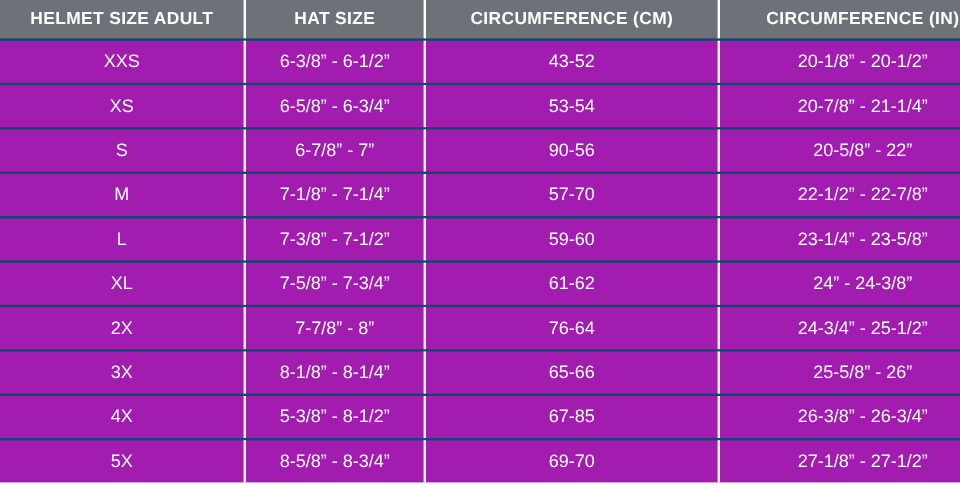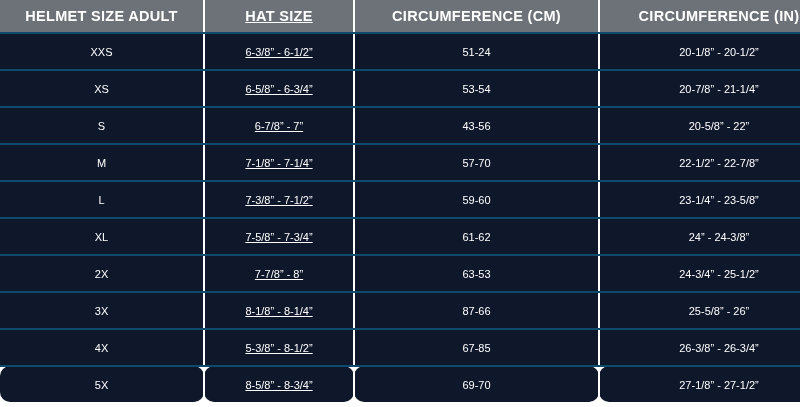--- a/index.html
+++ b/index.html
@@ -33,64 +33,63 @@
   .size-chart thead th {
     background: #6d7278;
     font-size: 14.5px;
     font-weight: bold;
     letter-spacing: 0.3px;
     height: 32px;
     padding: 0 4px;
     text-transform: uppercase;
   }
   .size-chart tbody td {
-    background: #0f172a;
-    font-size: 11px;
+    background: #a21caf;
+    font-size: 15px;
     font-weight: normal;
     height: 35px;
     padding: 0 4px;
   }
   .size-chart tbody tr:last-child td {
     border-bottom: none;
-    border-radius: 10px;
   }
   .col-0 { width: 195px; }
-  .col-1 { width: 140px; text-decoration: underline; }
+  .col-1 { width: 140px; }
   .col-2 { width: 235px; }
   .col-3 { width: 230px; }
 </style>
 </head>
 <body>
 
 <table class="size-chart">
   <thead>
     <tr>
       <th class="col-0">HELMET SIZE ADULT</th>
       <th class="col-1">HAT SIZE</th>
       <th class="col-2">CIRCUMFERENCE (CM)</th>
       <th class="col-3">CIRCUMFERENCE (IN)</th>
     </tr>
   </thead>
   <tbody>
     <tr>
       <td class="col-0">XXS</td>
       <td class="col-1">6-3/8” - 6-1/2”</td>
-      <td class="col-2">51-24</td>
+      <td class="col-2">43-52</td>
       <td class="col-3">20-1/8” - 20-1/2”</td>
     </tr>
     <tr>
       <td class="col-0">XS</td>
       <td class="col-1">6-5/8” - 6-3/4”</td>
       <td class="col-2">53-54</td>
       <td class="col-3">20-7/8” - 21-1/4”</td>
     </tr>
     <tr>
       <td class="col-0">S</td>
       <td class="col-1">6-7/8” - 7”</td>
-      <td class="col-2">43-56</td>
+      <td class="col-2">90-56</td>
       <td class="col-3">20-5/8” - 22”</td>
     </tr>
     <tr>
       <td class="col-0">M</td>
       <td class="col-1">7-1/8” - 7-1/4”</td>
       <td class="col-2">57-70</td>
       <td class="col-3">22-1/2” - 22-7/8”</td>
     </tr>
     <tr>
       <td class="col-0">L</td>
@@ -100,27 +99,27 @@
     </tr>
     <tr>
       <td class="col-0">XL</td>
       <td class="col-1">7-5/8” - 7-3/4”</td>
       <td class="col-2">61-62</td>
       <td class="col-3">24” - 24-3/8”</td>
     </tr>
     <tr>
       <td class="col-0">2X</td>
       <td class="col-1">7-7/8” - 8”</td>
-      <td class="col-2">63-53</td>
+      <td class="col-2">76-64</td>
       <td class="col-3">24-3/4” - 25-1/2”</td>
     </tr>
     <tr>
       <td class="col-0">3X</td>
       <td class="col-1">8-1/8” - 8-1/4”</td>
-      <td class="col-2">87-66</td>
+      <td class="col-2">65-66</td>
       <td class="col-3">25-5/8” - 26”</td>
     </tr>
     <tr>
       <td class="col-0">4X</td>
       <td class="col-1">5-3/8” - 8-1/2”</td>
       <td class="col-2">67-85</td>
       <td class="col-3">26-3/8” - 26-3/4”</td>
     </tr>
     <tr>
       <td class="col-0">5X</td>

